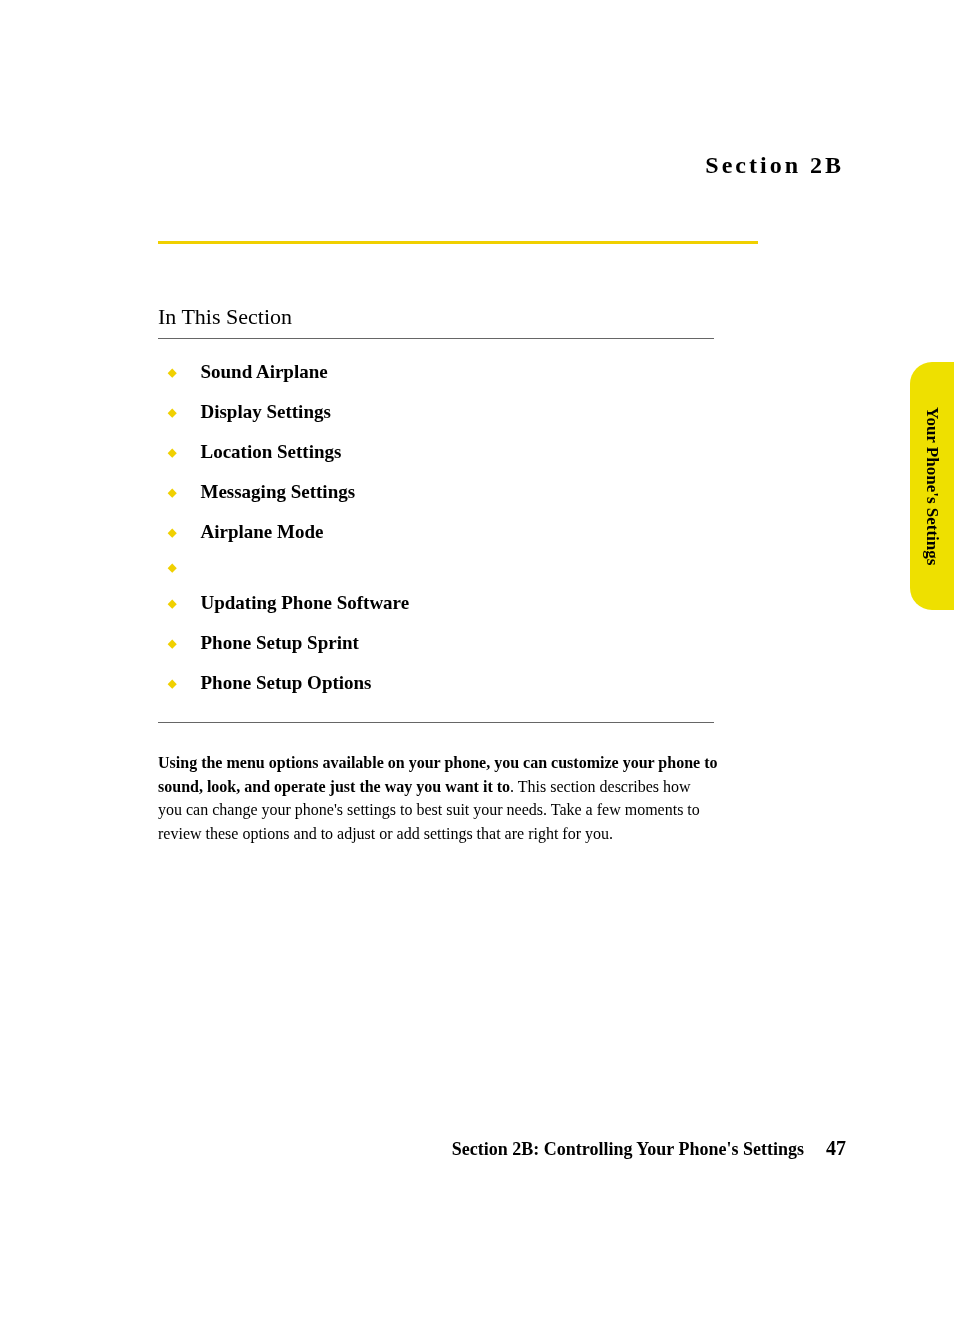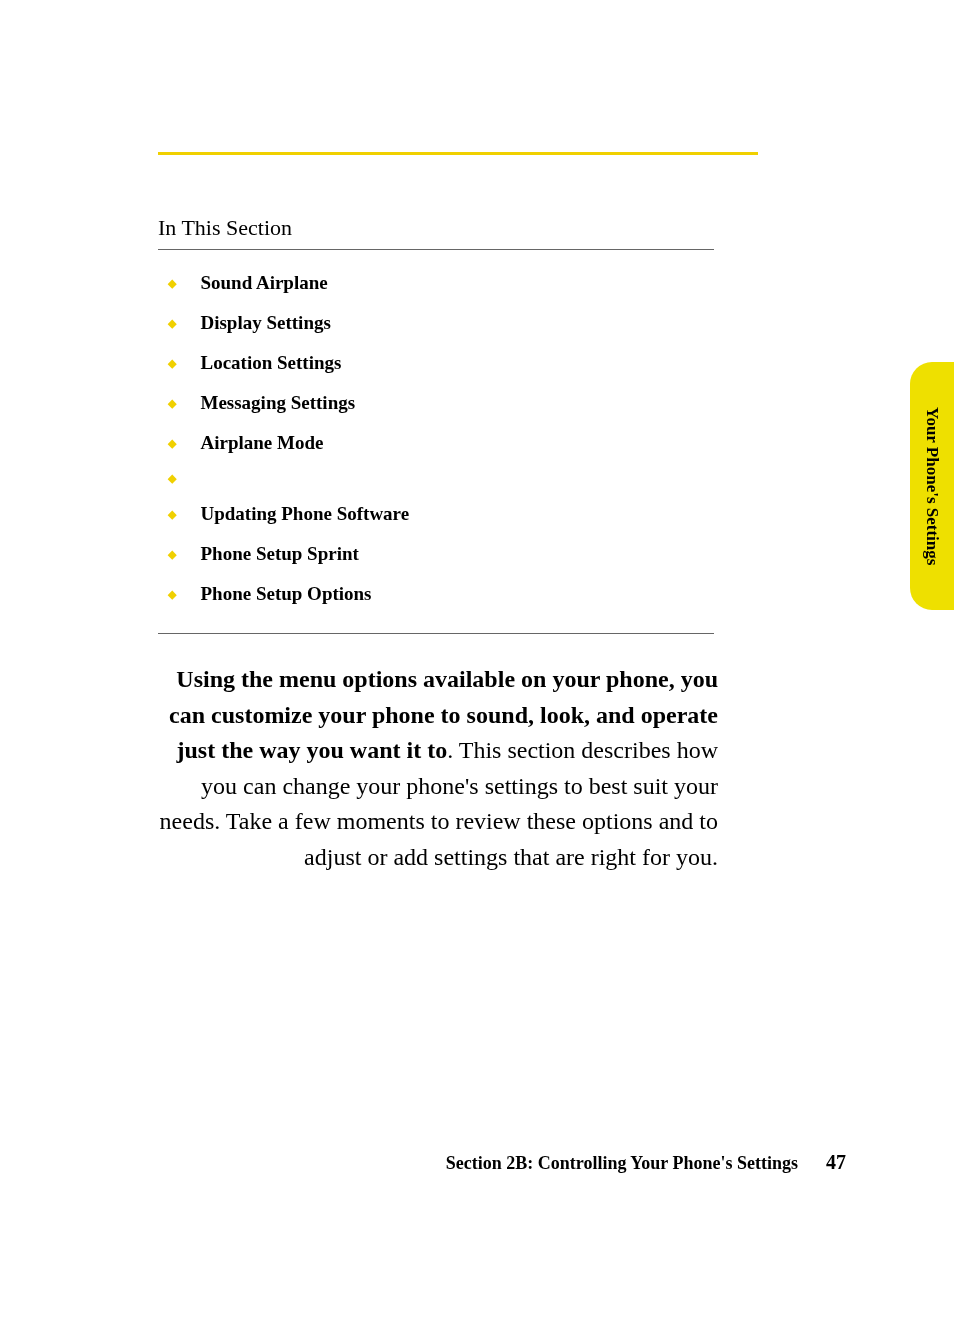--- a/index.html
+++ b/index.html
@@ -67,24 +67,23 @@
       margin-right: 24px;
       display: inline-block;
     }
     .bottom-divider {
       height: 1px;
       background: #666;
       width: 556px;
       margin-bottom: 28px;
     }
     .body-text {
-      font-size: 24px;
+      font-size: 16px;
       line-height: 1.48;
       width: 560px;
-      text-align: right;
     }
     .body-text .bold {
       font-weight: bold;
     }
     .side-tab {
       position: absolute;
       right: 0;
       top: 362px;
       width: 44px;
       height: 248px;
@@ -98,36 +97,37 @@
     .side-tab-text {
       writing-mode: vertical-rl;
       text-orientation: mixed;
       font-size: 17px;
       font-weight: bold;
       color: #000;
       white-space: nowrap;
     }
     .footer {
       position: absolute;
-      bottom: 162px;
+      bottom: 176px;
       right: 108px;
       font-size: 18px;
       font-weight: bold;
       display: flex;
       align-items: baseline;
-      gap: 28px;
+      gap: 22px;
     }
     .page-number {
       font-size: 20px;
     }
   </style>
 </head>
 <body>
 
 <div class="page-content">
+  <div class="section-label">Section 2B</div>
 
   <div class="heading-underline"></div>
 
   <h2 class="subheading">In This Section</h2>
   <div class="sub-underline"></div>
 
   <ul class="bullet-list">
     <li>
         <span class="diamond">◆</span>
         <span>Sound Airplane</span>

